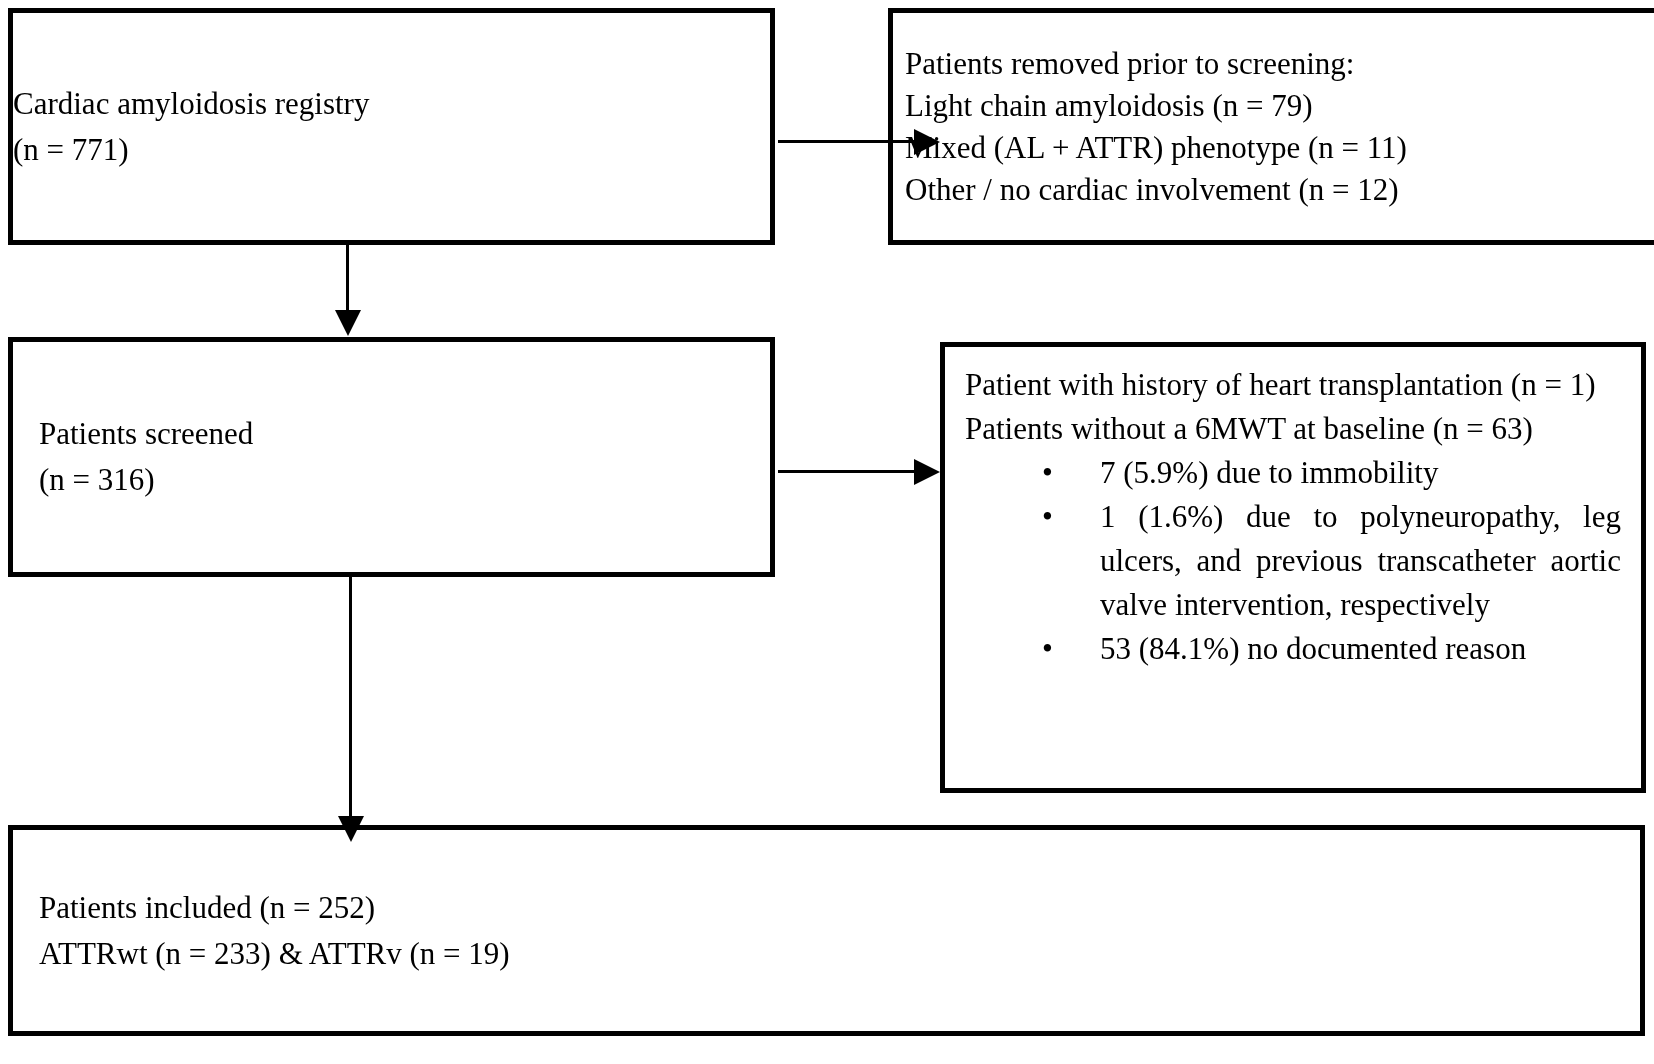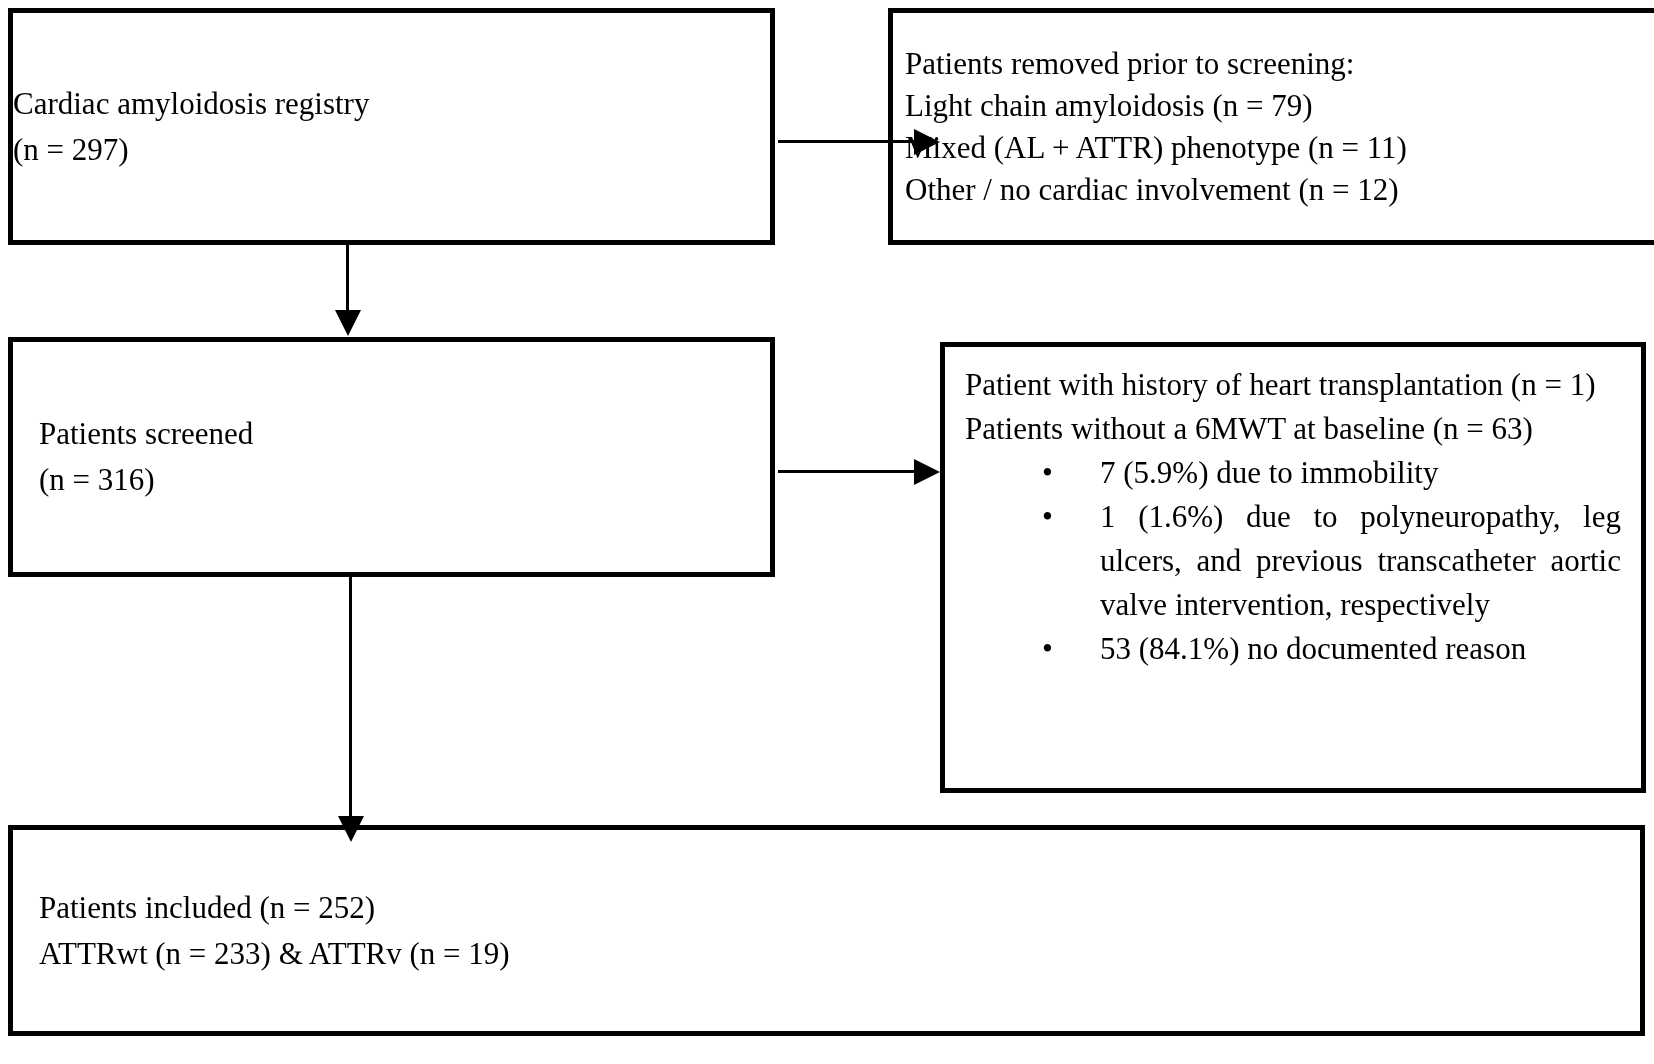--- a/index.html
+++ b/index.html
@@ -93,21 +93,21 @@
     border-top: 26px solid #000000;
   }
 </style>
 </head>
 <body>
 
 <div id="canvas">
 
   <div class="fc-box" id="box-registry">
     <div>Cardiac amyloidosis registry</div>
-    <div>(n = 297)</div>
+    <div>(n = 771)</div>
   </div>
 
   <div class="fc-box" id="box-removed">
     <div>Patients removed prior to screening:</div>
     <div>Light chain amyloidosis (n = 79)</div>
     <div>Mixed (AL + ATTR) phenotype (n = 11)</div>
     <div>Other / no cardiac involvement (n = 12)</div>
   </div>
 
   <div class="fc-box" id="box-screened">

